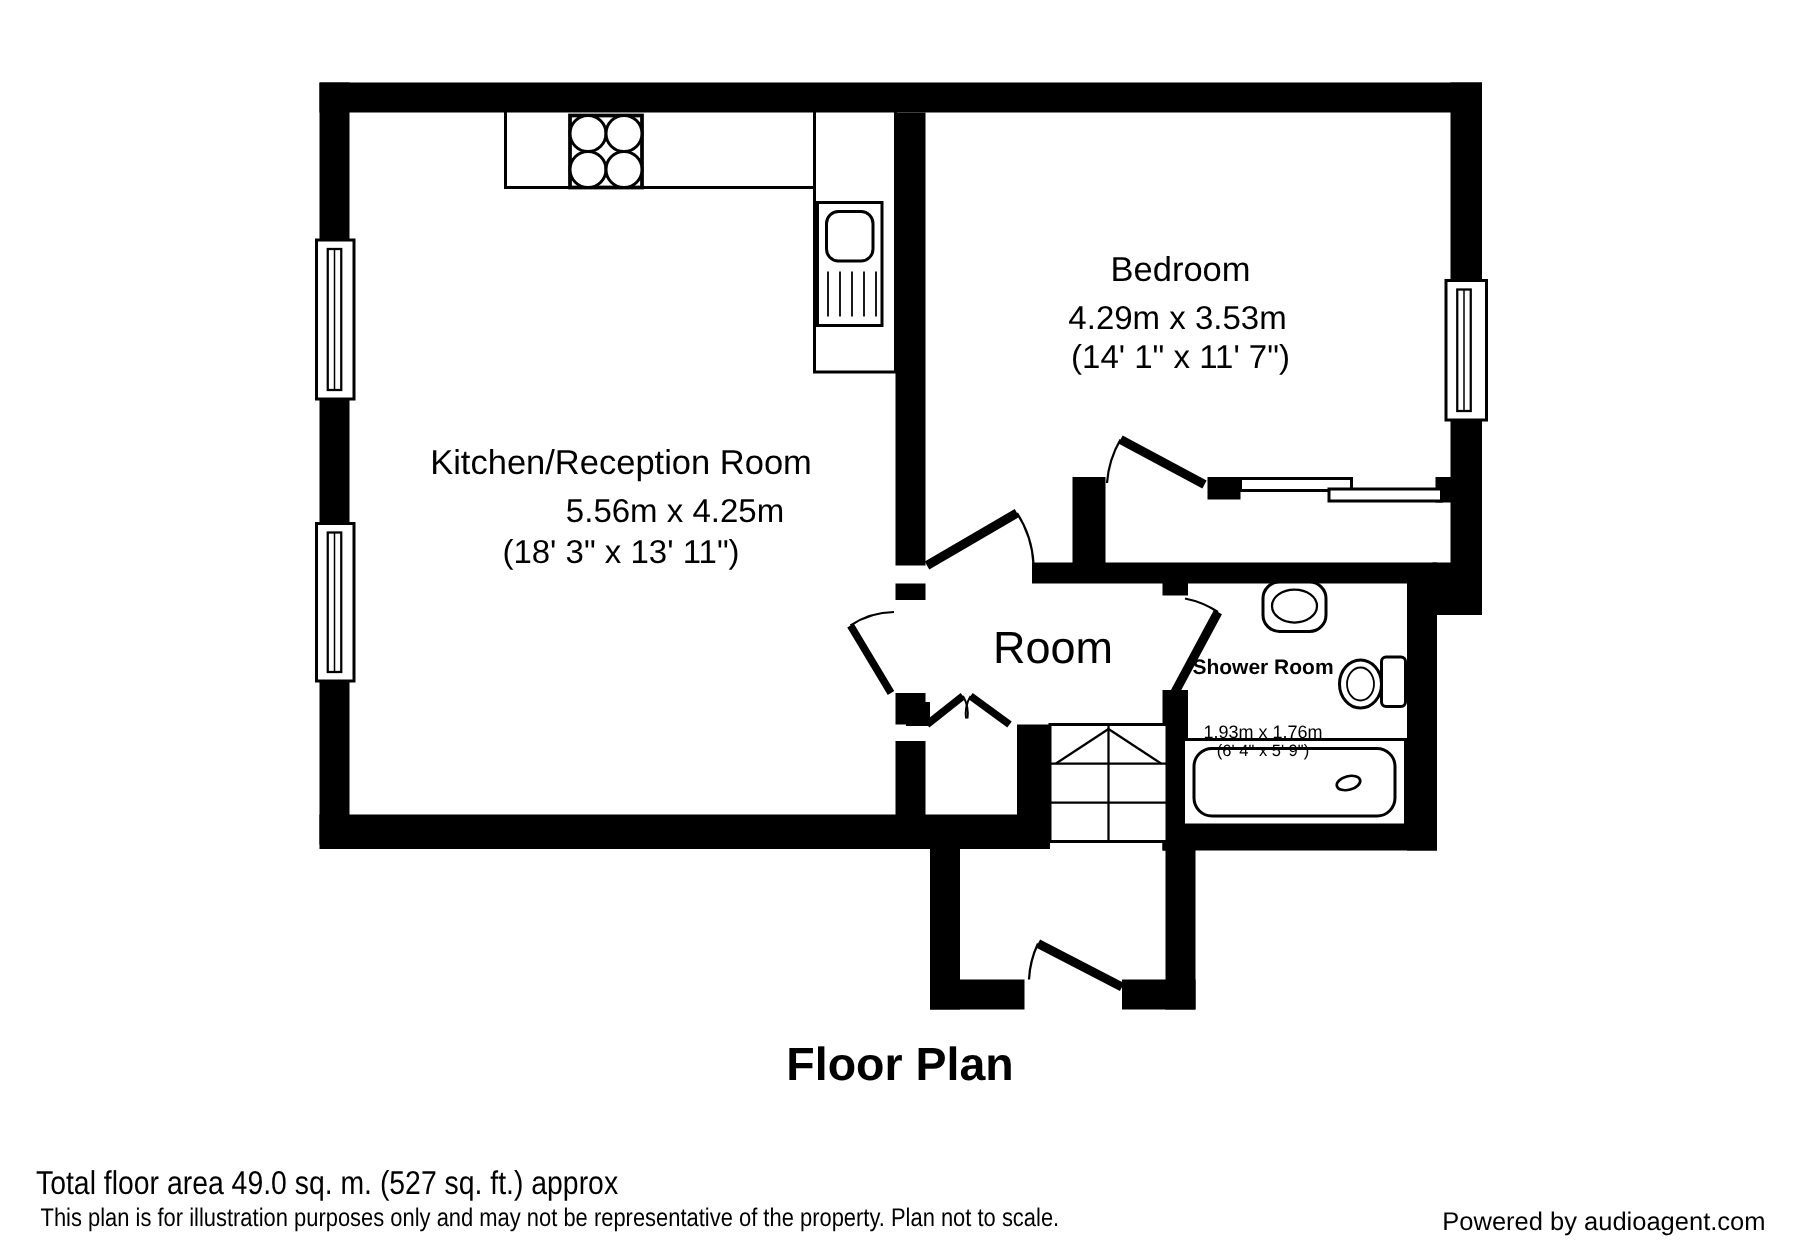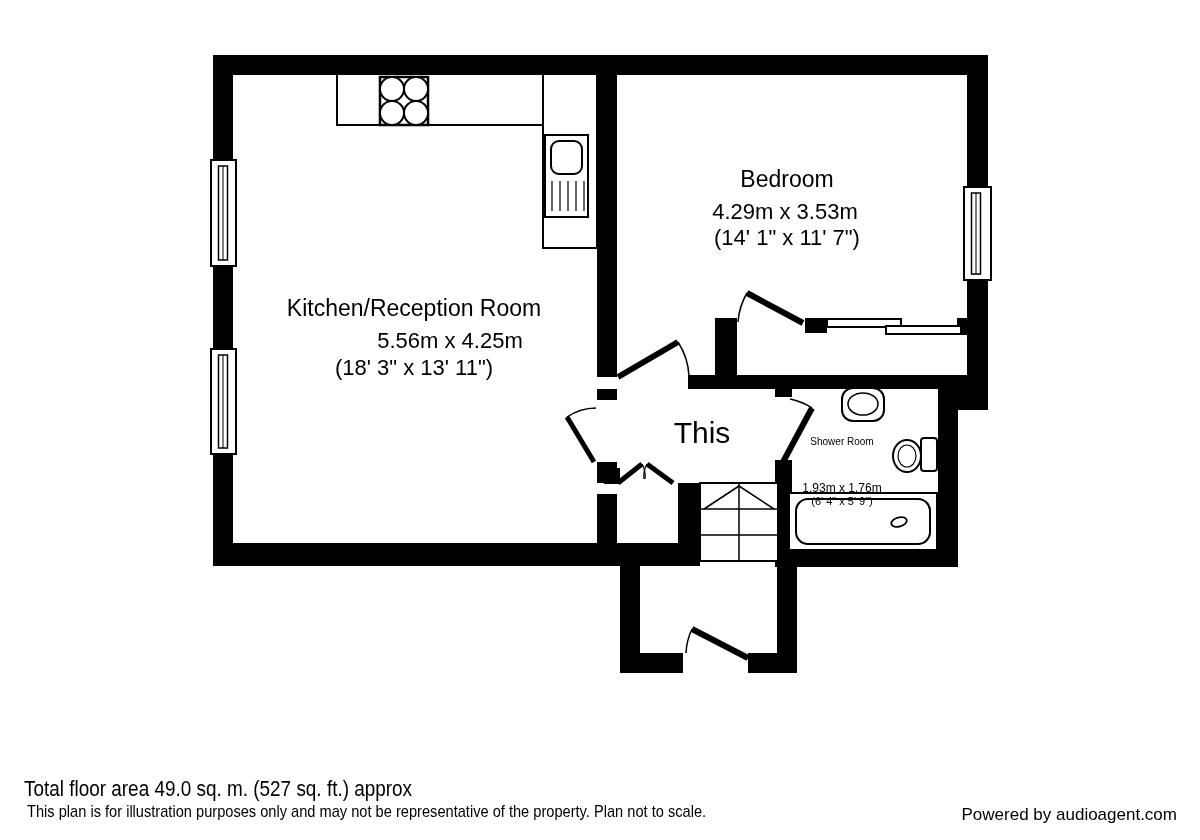--- a/index.html
+++ b/index.html
@@ -3,21 +3,21 @@
 <meta charset="utf-8">
 <style>
   html,body{margin:0;padding:0;background:#ffffff;}
   #canvas{position:relative;width:1200px;height:840px;background:#ffffff;overflow:hidden;
           font-family:"Liberation Sans", sans-serif;color:#000;}
   #plan-svg{position:absolute;left:0;top:0;width:1200px;height:840px;}
   .lbl{position:absolute;line-height:1.05;white-space:nowrap;color:#000;}
   .ctr{transform:translateX(-50%);text-align:center;}
   .room-name{font-size:23px;}
   .room-dim{font-size:22px;}
-  .small-name{font-size:10px;}
+  .small-name{font-size:14px;font-weight:bold;}
   .small-dim{font-size:12px;margin-top:28px;}
   .plan-title{font-size:31px;font-weight:bold;}
   .condensed{transform:scaleX(.86);transform-origin:left top;}
   .footer-total{font-size:22px;}
   .footer-disclaimer{font-size:17px;}
   .footer-credit{font-size:17px;margin-left:44px;}
 </style>
 </head>
 <body>
 
@@ -154,24 +154,25 @@
   </svg>
 
   <div class="lbl ctr room-name" style="left:414px;top:296px;">Kitchen/Reception Room</div>
   <div class="lbl ctr room-dim" style="left:414px;top:329px;margin-left:36px;">5.56m x 4.25m</div>
   <div class="lbl ctr room-dim" style="left:414px;top:356px;">(18' 3" x 13' 11")</div>
 
   <div class="lbl ctr room-name" style="left:787px;top:167px;">Bedroom</div>
   <div class="lbl ctr room-dim" style="left:785px;top:200px;">4.29m x 3.53m</div>
   <div class="lbl ctr room-dim" style="left:787px;top:226px;">(14' 1" x 11' 7")</div>
 
-  <div class="lbl ctr" style="left:702px;top:417px;font-size:30px;">This</div>
+  <div class="lbl ctr" style="left:702px;top:417px;font-size:30px;">Room</div>
 
   <div class="lbl ctr small-name" style="left:842px;top:437px;">Shower Room</div>
   <div class="lbl ctr small-dim" style="left:842px;top:454px;">1.93m x 1.76m</div>
   <div class="lbl ctr small-dim" style="left:842px;top:468px;font-size:11px;">(6' 4" x 5' 9")</div>
 
+  <div class="lbl ctr plan-title" style="left:600px;top:694px;">Floor Plan</div>
 
   <div class="lbl condensed footer-total" style="left:24px;top:777px;">Total floor area 49.0 sq. m. (527 sq. ft.) approx</div>
   <div class="lbl condensed footer-disclaimer" style="left:27px;top:803px;">This plan is for illustration purposes only and may not be representative of the property. Plan not to scale.</div>
   <div class="lbl footer-credit" style="right:23px;top:806px;">Powered by audioagent.com</div>
 
 </div>
 
 </body></html>

